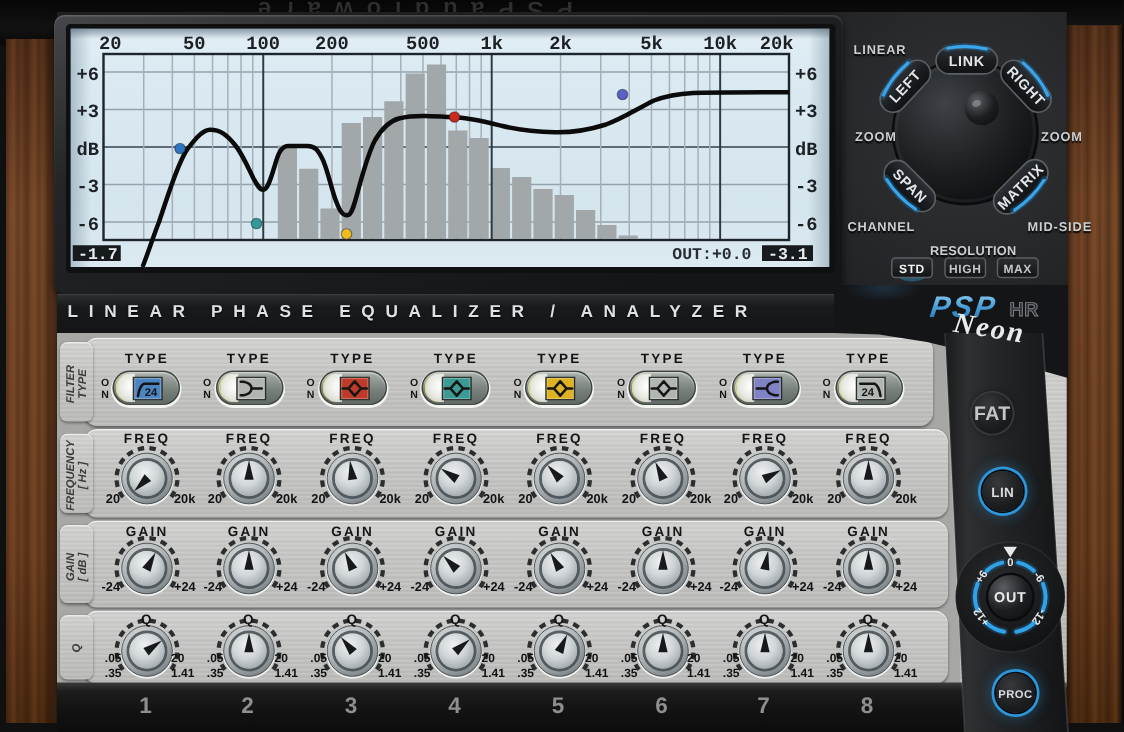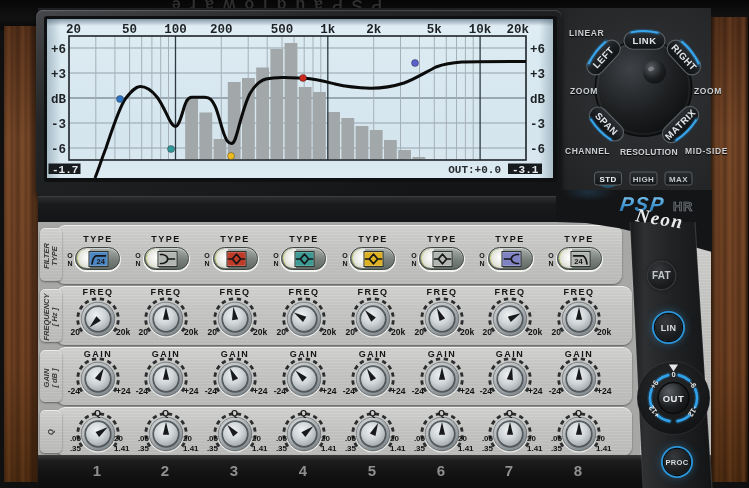--- a/index.html
+++ b/index.html
@@ -195,22 +195,23 @@
       <rect x="630.0" y="172" width="27" height="13" rx="2.5" fill="url(#sbG)" stroke="#5a5f63" stroke-width="1"></rect>
       <text x="643.5" y="181.8" text-anchor="middle" font-weight="bold" font-size="8" letter-spacing="0.4" fill="#c3c7ca">HIGH</text>
       <rect x="665.0" y="172" width="27" height="13" rx="2.5" fill="url(#sbG)" stroke="#5a5f63" stroke-width="1"></rect>
       <text x="678.5" y="181.8" text-anchor="middle" font-weight="bold" font-size="8" letter-spacing="0.4" fill="#c3c7ca">MAX</text>
     </svg>
 <div class="lbl" style="left:569px;top:28px">LINEAR</div>
 <div class="lbl" style="left:570px;top:86px">ZOOM</div>
 <div class="lbl" style="left:694px;top:86px">ZOOM</div>
 <div class="lbl" style="left:565px;top:146px;letter-spacing:0.5px">CHANNEL</div>
 <div class="lbl" style="left:685px;top:146px">MID-SIDE</div>
-<div class="lbl" style="left:620px;top:147px;letter-spacing:0.2px">RESOLUTION</div>
+<div class="lbl" style="left:620px;top:162px;letter-spacing:0.2px">RESOLUTION</div>
 <div class="abs" style="left:38px;top:196px;width:673px;height:26px;background:linear-gradient(180deg,#2c2d2e,#191a1b 30%,#141516);border-top:1px solid #3c3d3f"></div>
+<div class="abs" style="left:45px;top:202px;width:520px;color:#dfe1e3;font-weight:bold;font-size:11.5px;letter-spacing:7.1px;text-shadow:0 1px 1px #000">LINEAR PHASE EQUALIZER / ANALYZER</div>
 <svg class="abs" style="left:556px;top:190px;z-index:2" width="156" height="70" viewBox="0 0 156 70">
       <defs>
         <radialGradient id="blueglow" cx="0.5" cy="0.5" r="0.5">
           <stop offset="0" stop-color="rgba(70,160,230,0.35)"></stop>
           <stop offset="1" stop-color="rgba(70,160,230,0)"></stop>
         </radialGradient>
       </defs>
       <polygon points="0,0 156,0 156,62 120,52 62,38 30,33 0,32" fill="#141517"></polygon>
       <ellipse cx="33" cy="2" rx="26" ry="9" fill="url(#blueglow)" opacity="0.55"></ellipse>
     </svg>
@@ -625,21 +626,21 @@
 <polyline points="630,222 643,488" fill="none" stroke="rgba(255,255,255,0.1)" stroke-width="1.2"></polyline>
 <polyline points="695,222 712,488" fill="none" stroke="rgba(255,255,255,0.14)" stroke-width="1.2"></polyline>
 <radialGradient id="outB" cx="0.42" cy="0.34" r="0.8">
 <stop offset="0" stop-color="#27292b"></stop>
         <stop offset="0.7" stop-color="#161718"></stop>
         <stop offset="1" stop-color="#0d0e0f"></stop>
       </radialGradient>
 <circle cx="673.5" cy="398" r="36.5" fill="url(#outB)"></circle>
 <circle cx="673.5" cy="398" r="36.5" fill="none" stroke="rgba(255,255,255,0.07)" stroke-width="1"></circle>
 </svg>
-<div class="abs" style="z-index:5;left:648px;top:262px;width:27px;height:27px;border-radius:50%;background:radial-gradient(circle at 38% 30%, #37393c, #1b1d1f 60%, #101214);box-shadow:0 0 0 1.5px #35383b, 0 0 5px rgba(0,0,0,.7);color:#c2c6c9;font-weight:bold;font-size:10px;display:flex;align-items:center;justify-content:center;letter-spacing:.3px">FAT</div>
+<div class="abs" style="z-index:5;left:648px;top:262px;width:27px;height:27px;border-radius:50%;background:radial-gradient(circle at 38% 30%, #37393c, #1b1d1f 60%, #101214);box-shadow:0 0 0 1.5px #35383b, 0 0 5px rgba(0,0,0,.7);color:#c2c6c9;font-weight:bold;font-size:13px;display:flex;align-items:center;justify-content:center;letter-spacing:.3px">FAT</div>
 <div class="abs" style="z-index:5;left:655px;top:314px;width:27px;height:27px;border-radius:50%;background:radial-gradient(circle at 38% 30%, #37393c, #1b1d1f 60%, #101214);box-shadow:0 0 0 1.2px #0a0b0c, 0 0 0 3px rgba(45,155,225,.95), 0 0 9px 3px rgba(45,155,225,.4);color:#d8dcdf;font-weight:bold;font-size:9px;display:flex;align-items:center;justify-content:center;letter-spacing:.3px">LIN</div>
 <div class="abs" style="z-index:5;left:664px;top:449px;width:26px;height:26px;border-radius:50%;background:radial-gradient(circle at 38% 30%, #37393c, #1b1d1f 60%, #101214);box-shadow:0 0 0 1.2px #0a0b0c, 0 0 0 3px rgba(45,155,225,.95), 0 0 9px 3px rgba(45,155,225,.4);color:#d8dcdf;font-weight:bold;font-size:7.5px;display:flex;align-items:center;justify-content:center;letter-spacing:.3px">PROC</div>
 <svg class="abs" style="left:637px;top:360px;z-index:4" width="74" height="76" viewBox="637 360 74 76">
       <polygon points="669.0,364.5 678.0,364.5 673.5,371.5" fill="#e6e9eb"></polygon>
       <path d="M669.4,421.1 A23.5,23.5 0 0 1 657.8,415.5" fill="none" stroke="#1f7fc2" stroke-width="5.5" opacity="0.28" stroke-linecap="round"></path>
       <path d="M669.4,421.1 A23.5,23.5 0 0 1 657.8,415.5" fill="none" stroke="#31a2e8" stroke-width="2.7" opacity="1" stroke-linecap="round"></path>
       <path d="M651.7,406.8 A23.5,23.5 0 0 1 651.7,389.2" fill="none" stroke="#1f7fc2" stroke-width="5.5" opacity="0.28" stroke-linecap="round"></path>
       <path d="M651.7,406.8 A23.5,23.5 0 0 1 651.7,389.2" fill="none" stroke="#31a2e8" stroke-width="2.7" opacity="1" stroke-linecap="round"></path>
       <path d="M657.8,380.5 A23.5,23.5 0 0 1 668.2,375.1" fill="none" stroke="#1f7fc2" stroke-width="5.5" opacity="0.28" stroke-linecap="round"></path>
       <path d="M657.8,380.5 A23.5,23.5 0 0 1 668.2,375.1" fill="none" stroke="#31a2e8" stroke-width="2.7" opacity="1" stroke-linecap="round"></path>

